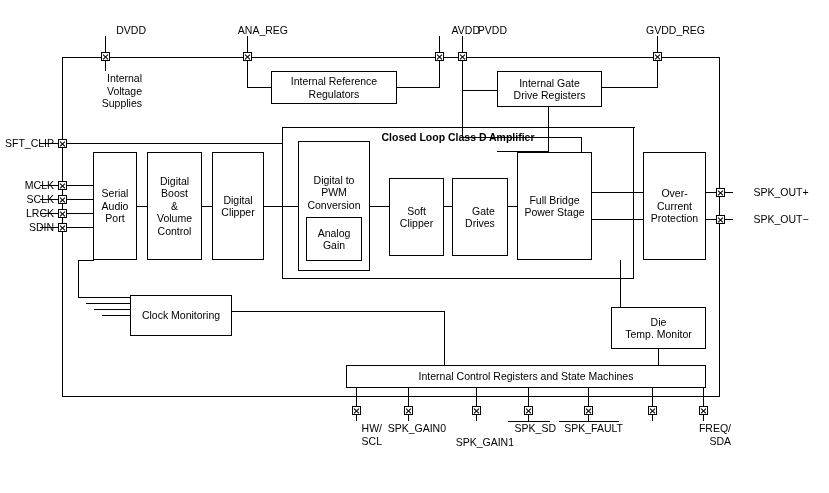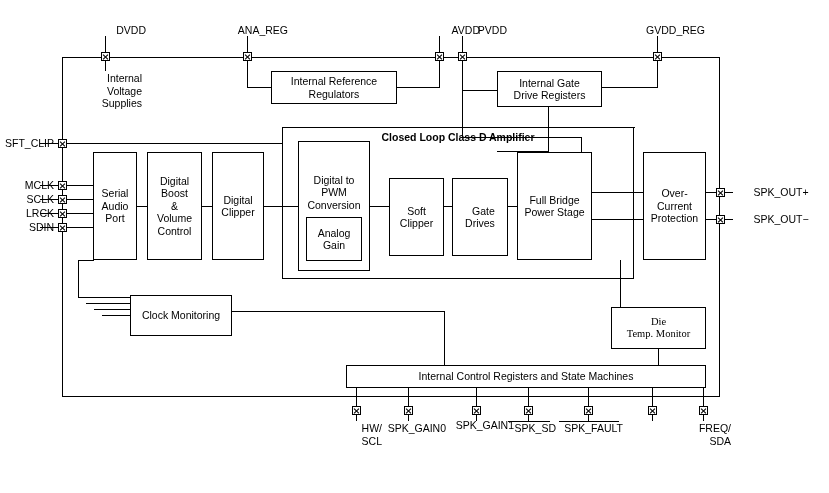--- a/index.html
+++ b/index.html
@@ -261,21 +261,21 @@
   <div class="wire h" style="left:86px; top:303px; width:44px;"></div>
   <div class="wire h" style="left:94px; top:309px; width:36px;"></div>
   <div class="wire h" style="left:102px; top:315px; width:28px;"></div>
   <div class="wire v" style="left:78px; top:260px; height:38px;"></div>
   <div class="wire h" style="left:78px; top:260px; width:16px;"></div>
 
   <div class="wire h" style="left:232px; top:311px; width:213px;"></div>
   <div class="wire v" style="left:444px; top:311px; height:54px;"></div>
 
   <div class="box" style="left:611px; top:307px; width:95px; height:42px;">
-    <span style="white-space:pre-line;font-family:Liberation Serif, serif;">Die
+    <span style="white-space:pre-line;">Die
 Temp. Monitor</span>
   </div>
   <div class="wire v" style="left:620px; top:260px; height:48px;"></div>
   <div class="wire v" style="left:658px; top:349px; height:17px;"></div>
 
   <div class="box" style="left:346px; top:365px; width:360px; height:23px;">
     <span style="white-space:pre-line;">Internal Control Registers and State Machines</span>
   </div>
 
   <div class="pad" style="left:352px; top:406px;"></div>
@@ -285,21 +285,21 @@
 SCL</div>
 
   <div class="pad" style="left:404px; top:406px;"></div>
   <div class="wire v" style="left:408px; top:388px; height:18px;"></div>
   <div class="wire v" style="left:408px; top:415px; height:6px;"></div>
   <div class="label" style="left:371px; top:422px; width:75px;">SPK_GAIN0</div>
 
   <div class="pad" style="left:472px; top:406px;"></div>
   <div class="wire v" style="left:476px; top:388px; height:18px;"></div>
   <div class="wire v" style="left:476px; top:415px; height:6px;"></div>
-  <div class="label" style="left:439px; top:399px; width:75px;margin-top:20px;">SPK_GAIN1</div>
+  <div class="label" style="left:439px; top:416px; width:75px;margin-top:20px;">SPK_GAIN1</div>
 
   <div class="pad" style="left:524px; top:406px;"></div>
   <div class="wire v" style="left:528px; top:388px; height:18px;"></div>
   <div class="wire v" style="left:528px; top:415px; height:6px;"></div>
   <div class="label" style="left:501px; top:422px; width:55px;">SPK_SD</div>
   <div class="ovl-bar" style="left:508px; top:421px; width:42px;"></div>
 
   <div class="pad" style="left:584px; top:406px;"></div>
   <div class="wire v" style="left:588px; top:388px; height:18px;"></div>
   <div class="wire v" style="left:588px; top:415px; height:6px;"></div>

